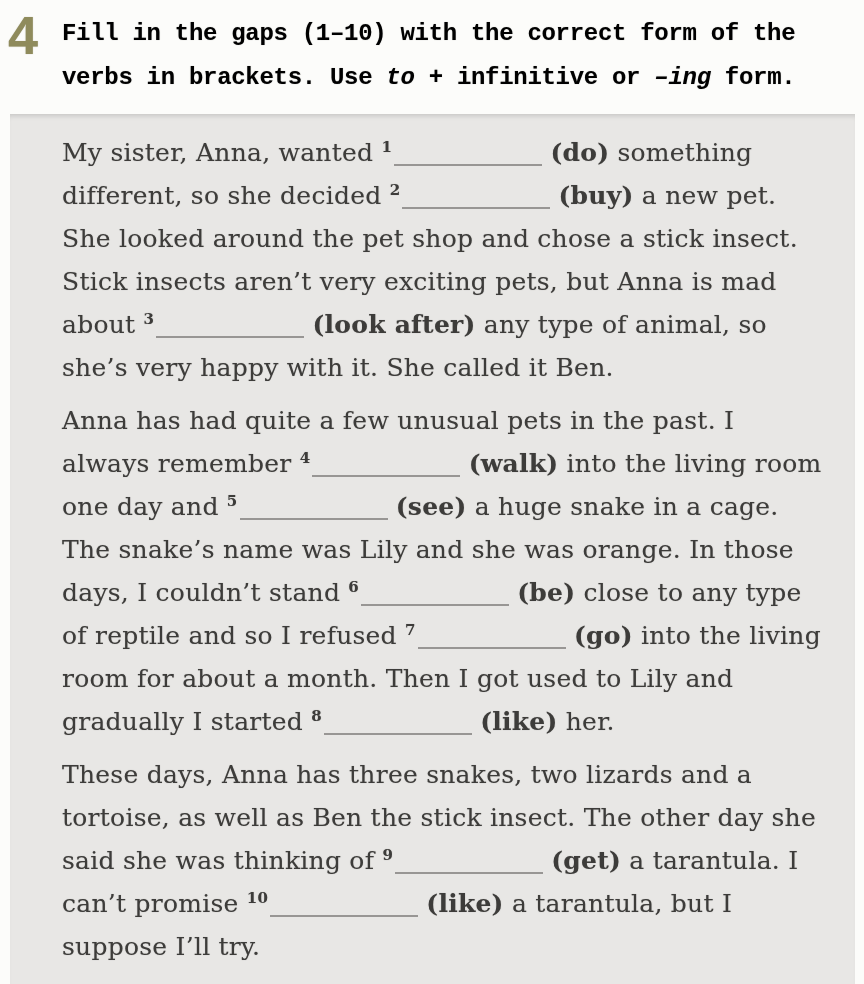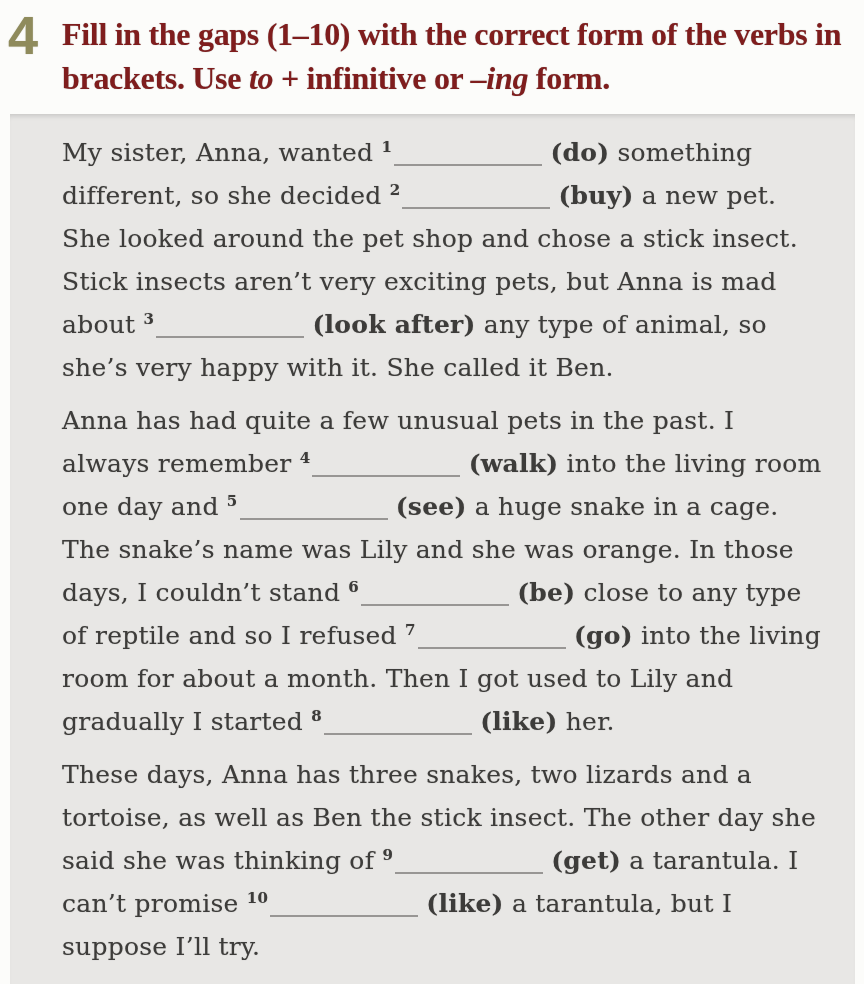--- a/index.html
+++ b/index.html
@@ -27,26 +27,26 @@
     font-weight: bold;
     font-size: 54px;
     line-height: 50px;
     width: 52px;
     flex: 0 0 52px;
     text-shadow: 0 0 1px rgba(120,118,80,0.5);
   }
   .exercise-title {
     margin: 2px 0 0 2px;
     width: 800px;
-    font-family: Liberation Serif, serif;
+    font-family: Liberation Mono, monospace;
     font-weight: bold;
-    font-size: 32px;
+    font-size: 24px;
     line-height: 44px;
     letter-spacing: -0.3px;
-    color: #7f1d1d;
+    color: #000000;
     text-shadow: 0 0 1px rgba(70,70,68,0.45);
   }
   .exercise-title .it { font-style: italic; }
   
   .passage-box {
     box-sizing: border-box;
     margin: 14px 0 0 10px;
     width: 845px;
     min-height: 818px;
     background: #e8e7e5;

